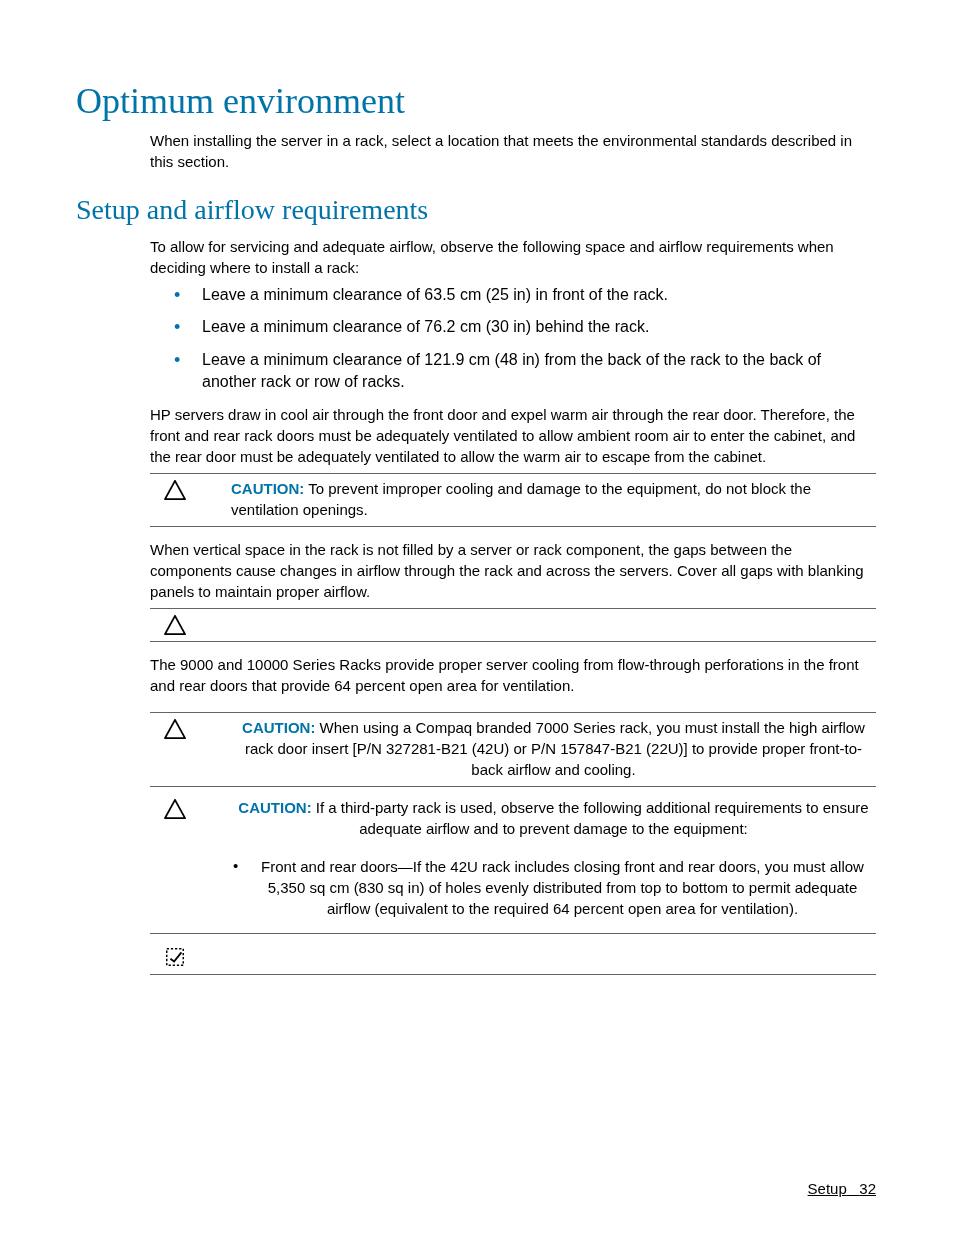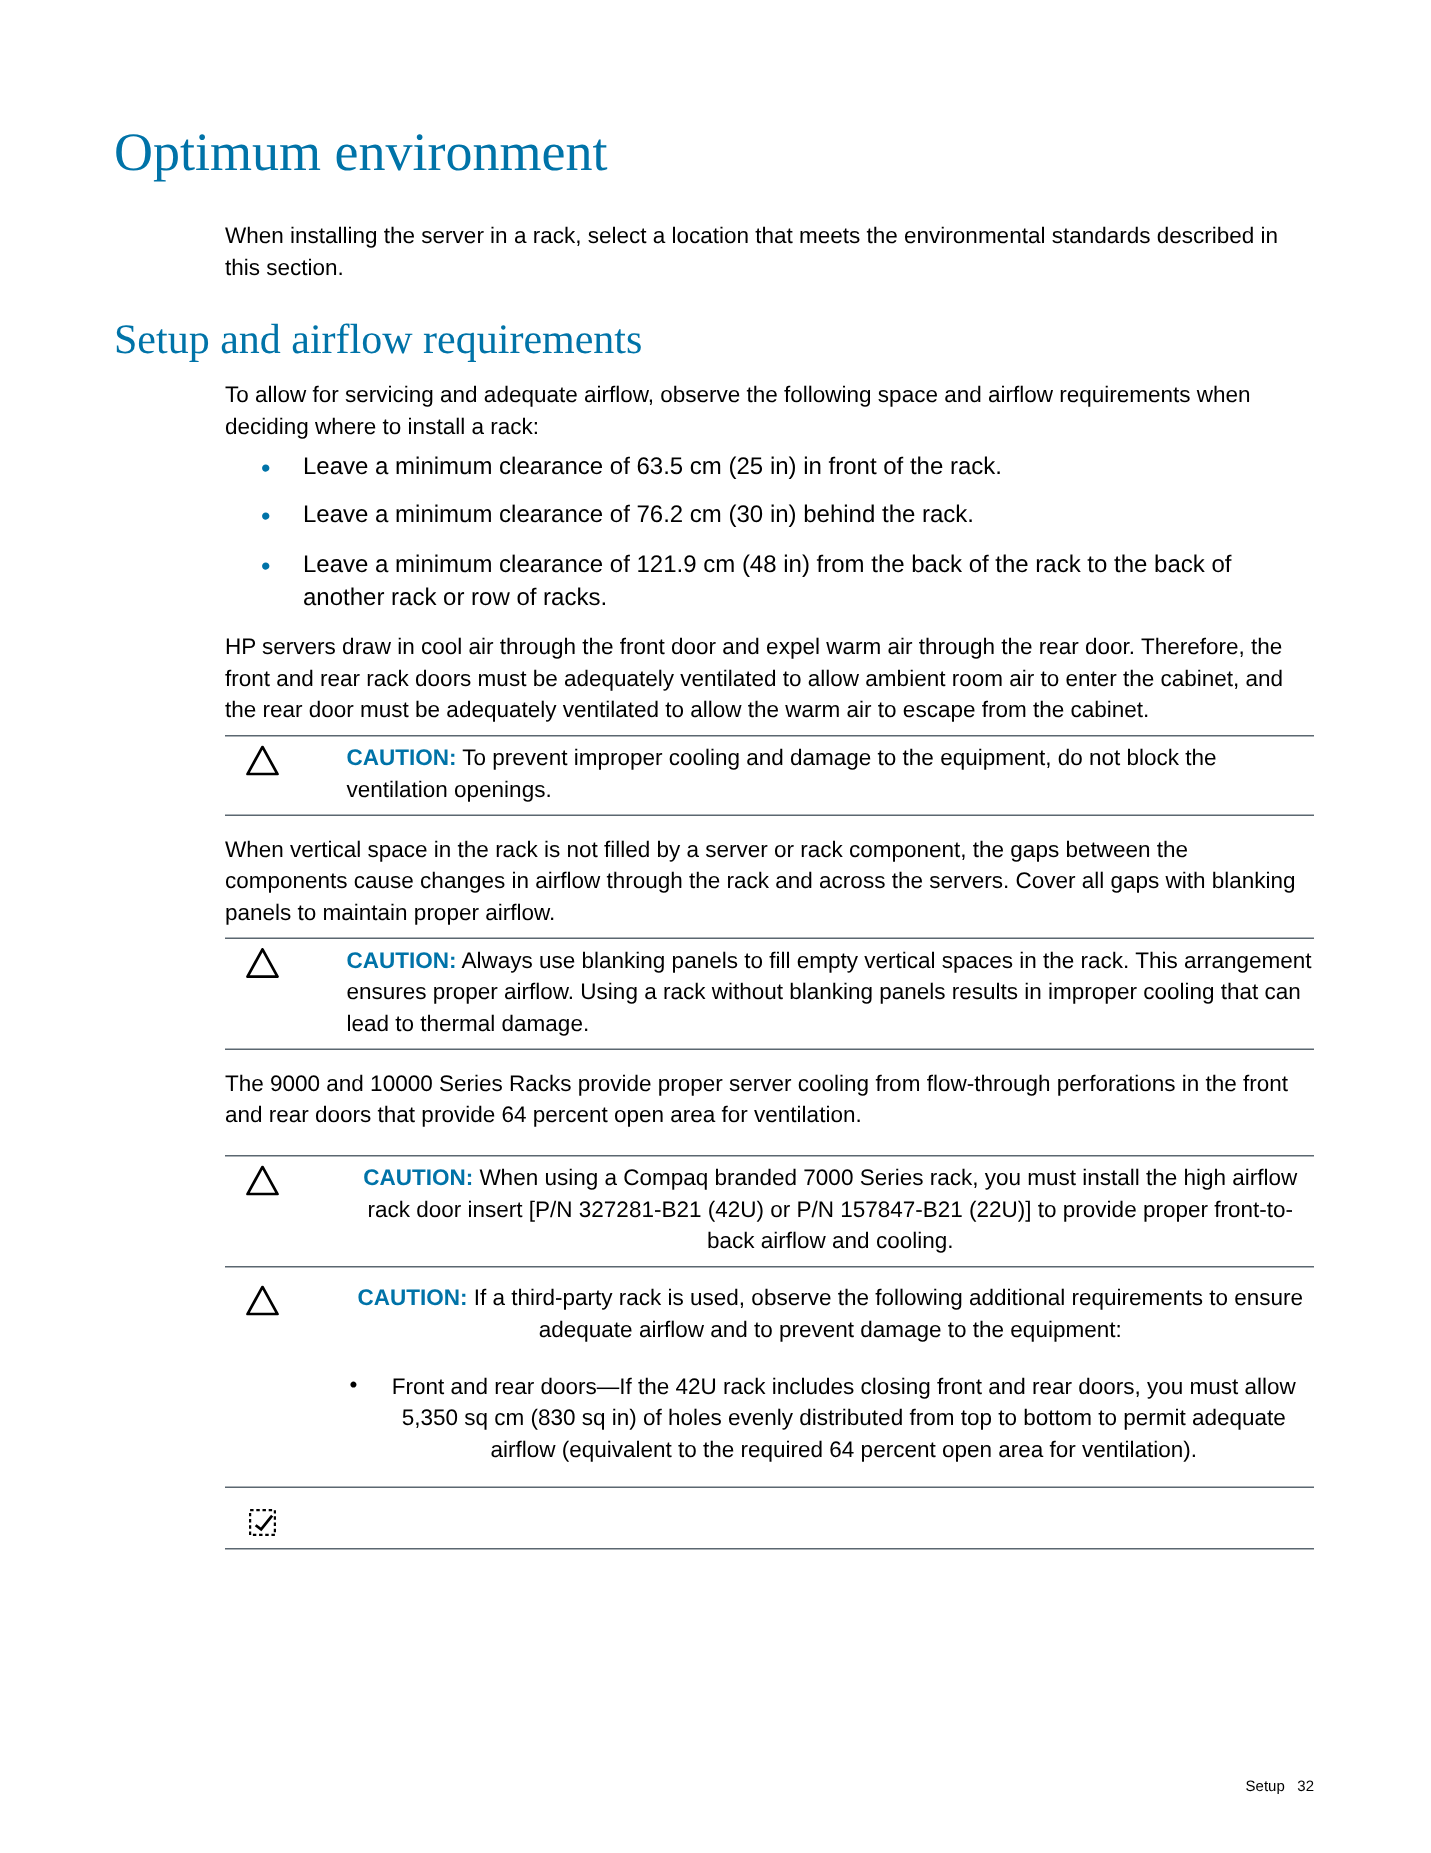--- a/index.html
+++ b/index.html
@@ -10,21 +10,21 @@
     background: #fff;
     color: #000;
     position: relative;
     padding: 80px 78px 40px 78px;
   }
   h1.h1 {
     font-family: Georgia, 'Times New Roman', serif;
     font-weight: 400;
     font-size: 36px;
     color: #0073a8;
-    margin-bottom: 25px;
+    margin-bottom: 8px;
     margin-left: -2px;
   }
   h2.h2 {
     font-family: Georgia, 'Times New Roman', serif;
     font-weight: 400;
     font-size: 28px;
     color: #0073a8;
     margin-top: 22px;
     margin-bottom: 10px;
     margin-left: -2px;
@@ -104,21 +104,22 @@
     position: absolute;
     left: 2px;
     top: -1px;
     color: #000;
     font-size: 15px;
   }
   .footer {
     position: absolute;
     bottom: 38px;
     right: 78px;
-    font-size: 10px;
+    font-size: 15px;
+    text-decoration: underline;
   }
   svg.caution-icon { width: 22px; height: 20px; }
   svg.important-icon { width: 22px; height: 22px; }
 </style>
 </head>
 <body>
 
 <h1 class="h1">Optimum environment</h1>
 <p class="body-text">When installing the server in a rack, select a location that meets the environmental standards described in this section.</p>
 
@@ -144,23 +145,20 @@
   </div>
 </div>
 
 <p class="body-text">When vertical space in the rack is not filled by a server or rack component, the gaps between the components cause changes in airflow through the rack and across the servers. Cover all gaps with blanking panels to maintain proper airflow.</p>
 
 <div class="notice-block">
   <div class="notice-icon">
     <svg class="caution-icon" viewBox="0 0 24 22">
         <path d="M12 1 L23 21 L1 21 Z" fill="none" stroke="#000" stroke-width="2" stroke-linejoin="round"></path>
       </svg>
-  </div>
-  <div class="notice-content">
-    <span class="notice-label">CAUTION:</span><span>  Always use blanking panels to fill empty vertical spaces in the rack. This arrangement ensures proper airflow. Using a rack without blanking panels results in improper cooling that can lead to thermal damage.</span>
   </div>
 </div>
 
 <p class="body-text">The 9000 and 10000 Series Racks provide proper server cooling from flow-through perforations in the front and rear doors that provide 64 percent open area for ventilation.</p>
 
 <div class="notice-block" style="margin-top:16px;text-align:center;">
   <div class="notice-icon">
     <svg class="caution-icon" viewBox="0 0 24 22">
         <path d="M12 1 L23 21 L1 21 Z" fill="none" stroke="#000" stroke-width="2" stroke-linejoin="round"></path>
       </svg>

